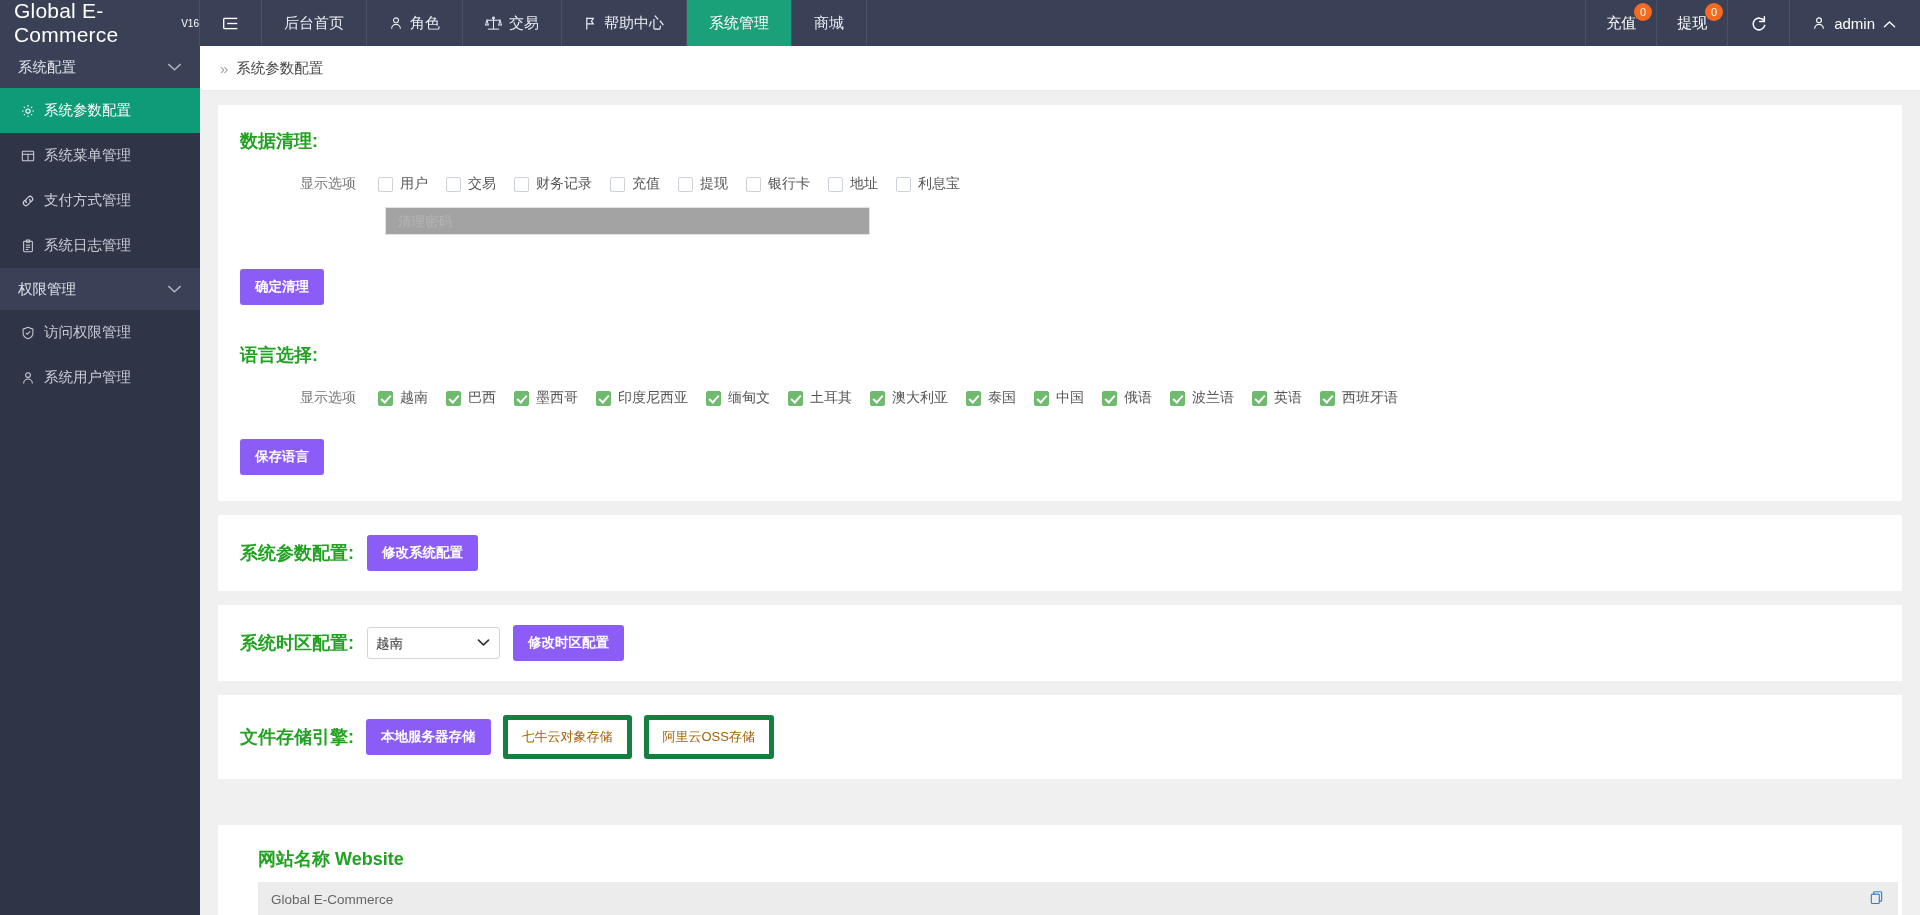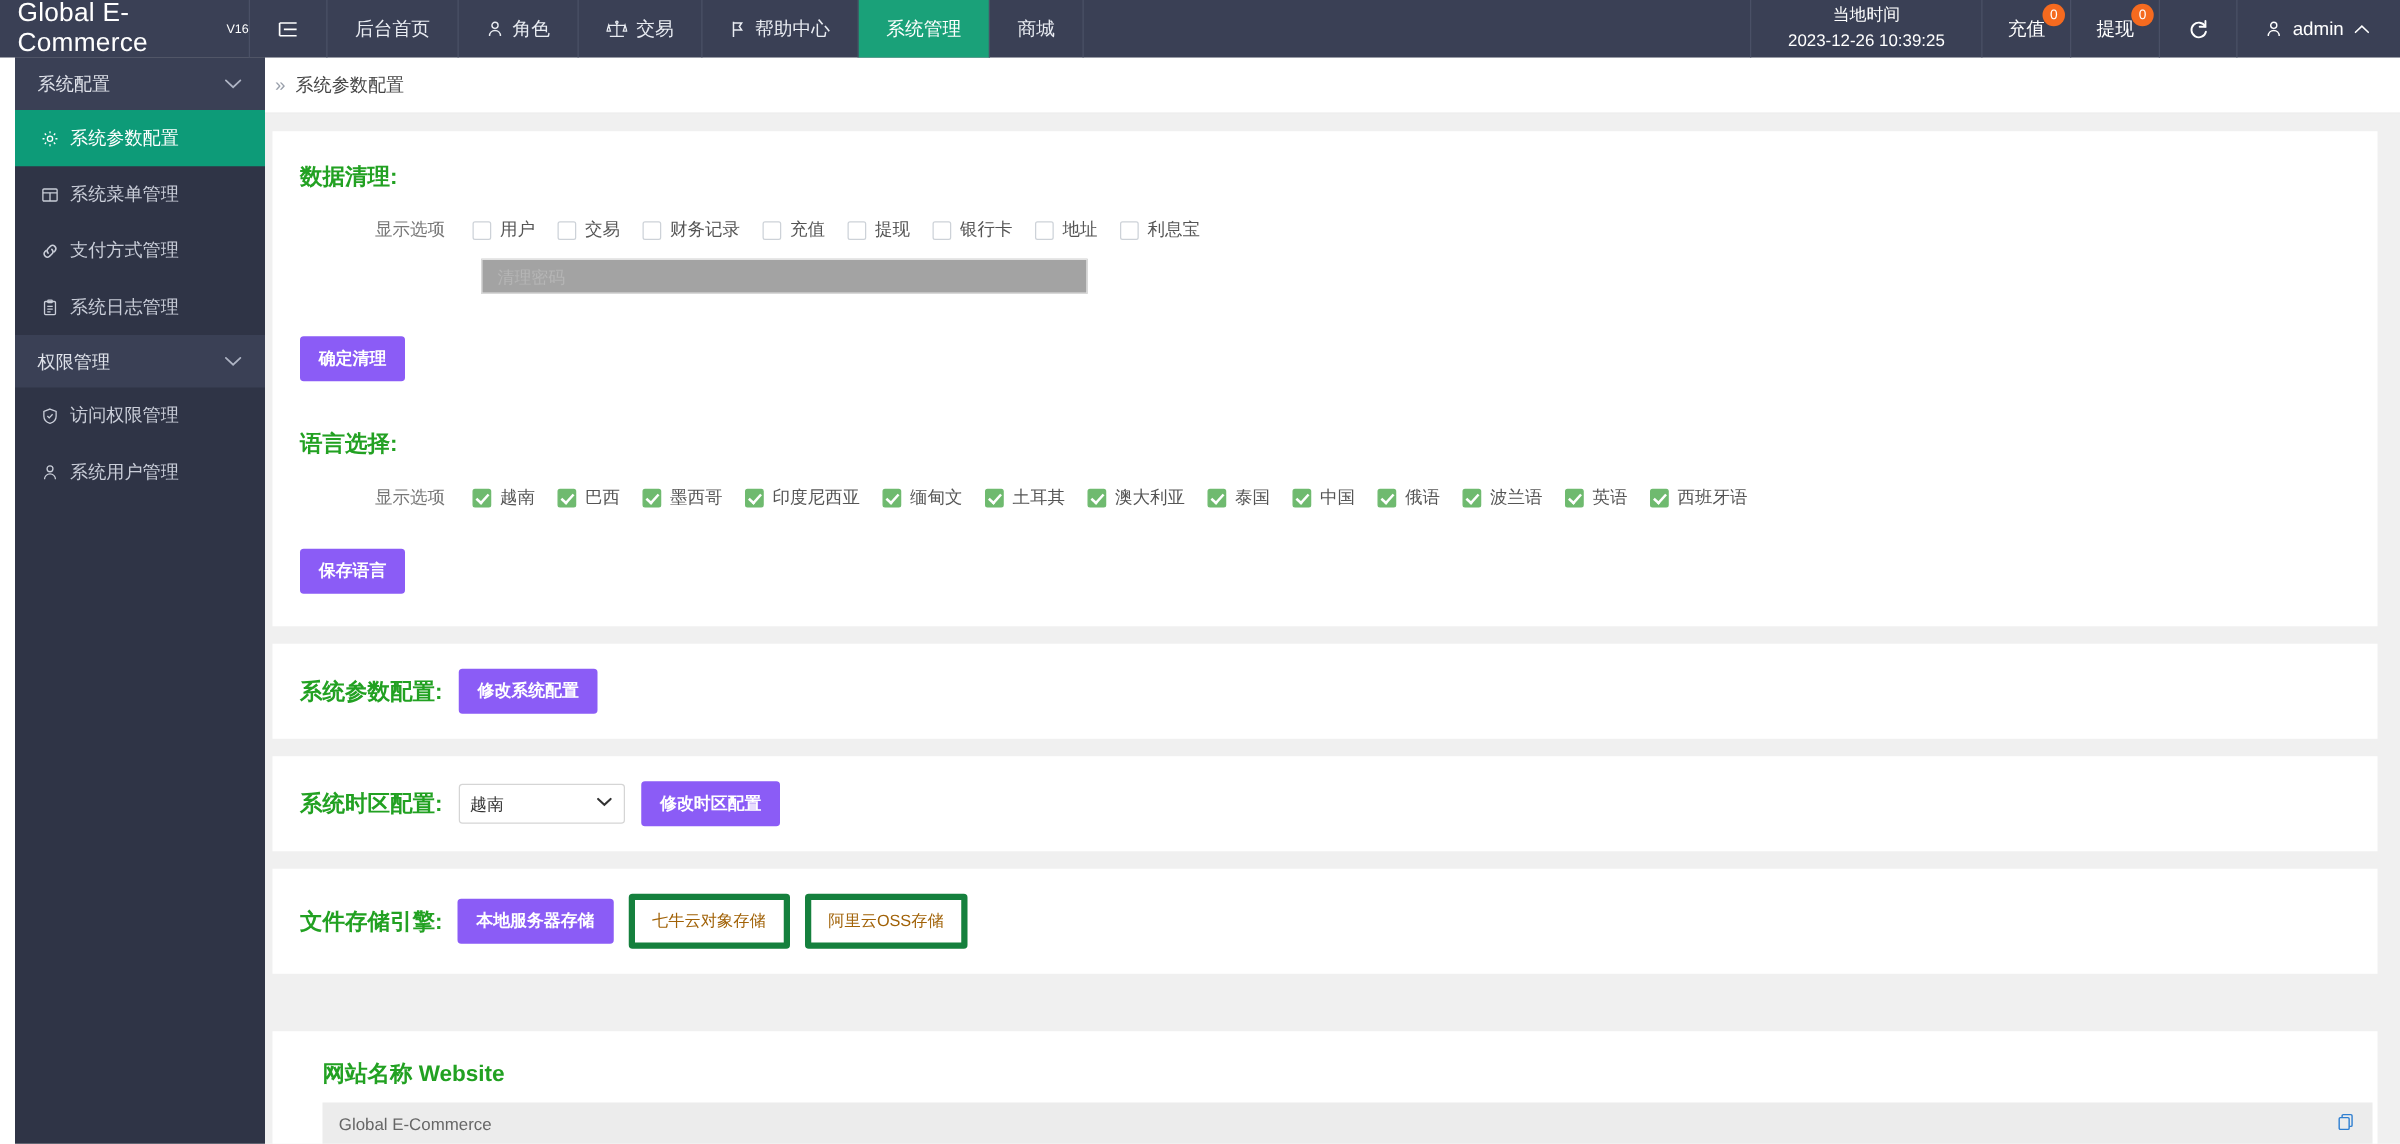--- a/index.html
+++ b/index.html
@@ -79,21 +79,21 @@
   }
   #refresh-btn { padding: 0 22px; font-size: 17px; }
   #user-btn {
     display: flex; align-items: center; gap: 8px;
     padding: 0 24px 0 22px; font-size: 15px; cursor: pointer;
     border-right: none;
   }
 
   
   #sidebar {
-    position: absolute; top: 46px; left: 12px;
+    position: absolute; top: 46px; left: 0;
     width: 200px; height: 869px;
     background: #2f3446;
     color: #c9cdd8;
     z-index: 10;
   }
   .side-group {
     height: 42px;
     background: #3a4055;
     display: flex; align-items: center; justify-content: space-between;
     padding: 0 18px 0 18px;
@@ -288,24 +288,20 @@
   </div>
   <div class="nav-item active">
     <span>系统管理</span>
   </div>
   <div class="nav-item">
     <span>商城</span>
   </div>
 
   <div id="topspacer"></div>
 
-  <div id="localtime">
-    <div>当地时间</div>
-    <div>2023-12-26 10:39:25</div>
-  </div>
 
   <div class="tb-btn">
     <span>充值</span>
     <span class="badge">0</span>
   </div>
   <div class="tb-btn">
     <span>提现</span>
     <span class="badge">0</span>
   </div>
   <div class="tb-btn" id="refresh-btn">

